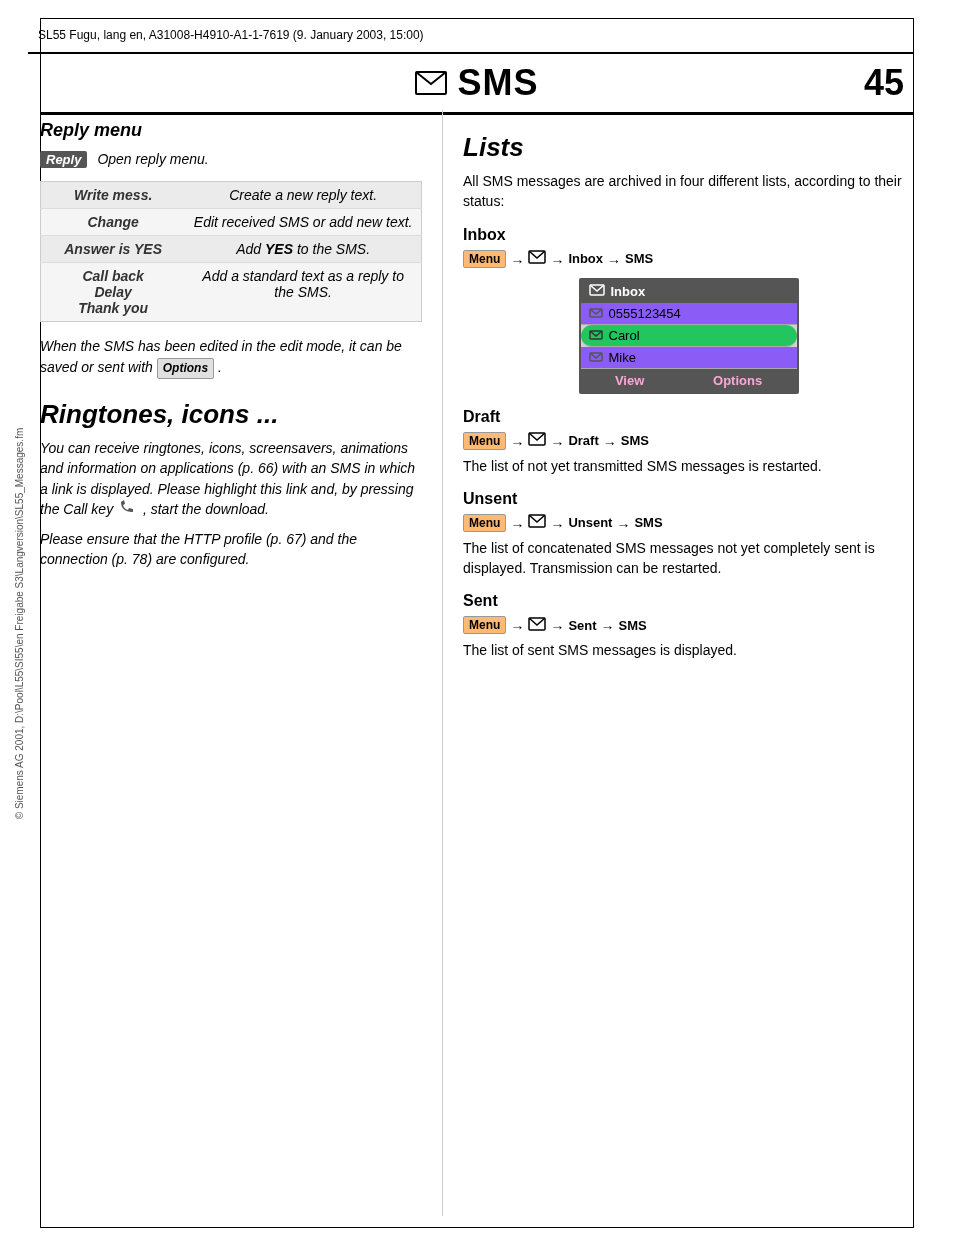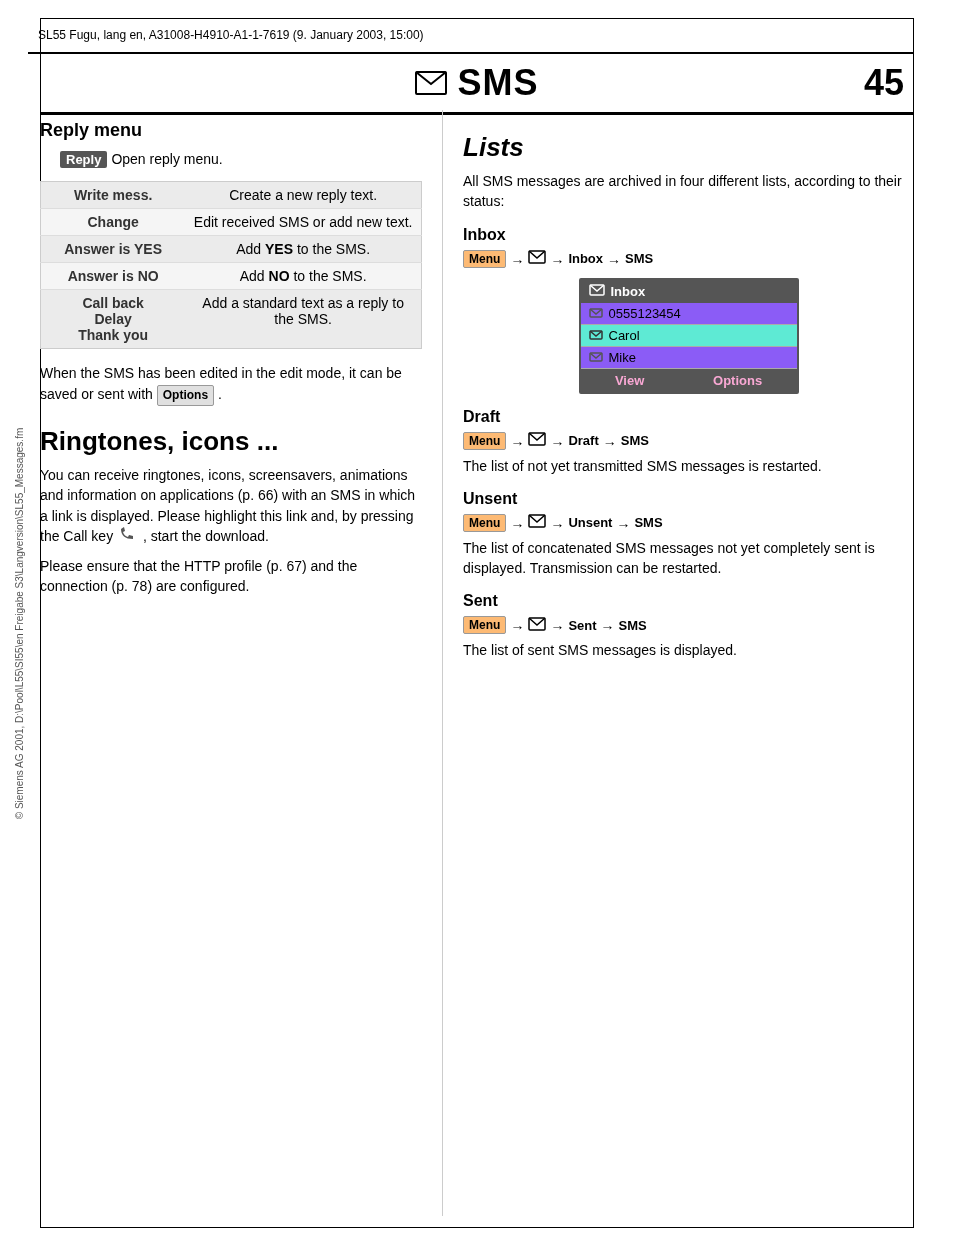--- a/index.html
+++ b/index.html
@@ -109,20 +109,21 @@
       bottom: 30px;
       display: flex;
       gap: 0;
     }
 
     
     .left-col {
       width: 46%;
       padding-right: 20px;
       padding-top: 10px;
+      font-style: italic;
     }
 
     
     .right-col {
       width: 54%;
       padding-left: 20px;
       border-left: 1px solid #ccc;
       padding-top: 10px;
     }
 
@@ -255,21 +256,22 @@
     }
     .phone-screen .screen-row {
       padding: 3px 8px;
       display: flex;
       align-items: center;
       gap: 6px;
       border-bottom: 1px solid #aaa;
       background: #8b5cf6;
     }
     .phone-screen .screen-row.highlighted {
-      background: #5eead4;
+      background: #22c55e;
+      border-radius: 11px;
     }
     .phone-screen .screen-footer {
       background: #555;
       color: #f9a8d4;
       display: flex;
       justify-content: space-around;
       padding: 4px 0;
       font-weight: bold;
     }
   </style>
@@ -295,42 +297,38 @@
   <h1>SMS</h1>
   <span class="page-number">45</span>
 </div>
 
 <div class="content">
 
   <div class="left-col">
 
     <div class="section-title">Reply menu</div>
 
-    <div style="margin-bottom:12px; display:flex; align-items:center; gap:4px;padding-left:20px;">
+    <div style="margin-bottom:12px; display:flex; align-items:center; gap:10px;">
       <span class="badge">Reply</span>
       <span class="para" style="margin:0;">Open reply menu.</span>
     </div>
 
     <table class="reply-table">
       <tbody>
         <tr>
           <td class="key-col">Write mess.</td>
           <td class="desc-col">Create a new reply text.</td>
         </tr>
         <tr>
           <td class="key-col">Change</td>
           <td class="desc-col">Edit received SMS or add new text.</td>
         </tr>
         <tr>
           <td class="key-col">Answer is YES</td>
           <td class="desc-col">Add <strong>YES</strong> to the SMS.</td>
-        </tr>
-        <tr>
-          <td class="key-col">Answer is NO</td>
-          <td class="desc-col">Add <strong>NO</strong> to the SMS.</td>
         </tr>
         <tr>
           <td class="key-col" style="white-space:pre-line;">Call back
 Delay
 Thank you</td>
           <td class="desc-col">Add a standard text as a reply to the SMS.</td>
         </tr>
       </tbody>
     </table>
 

